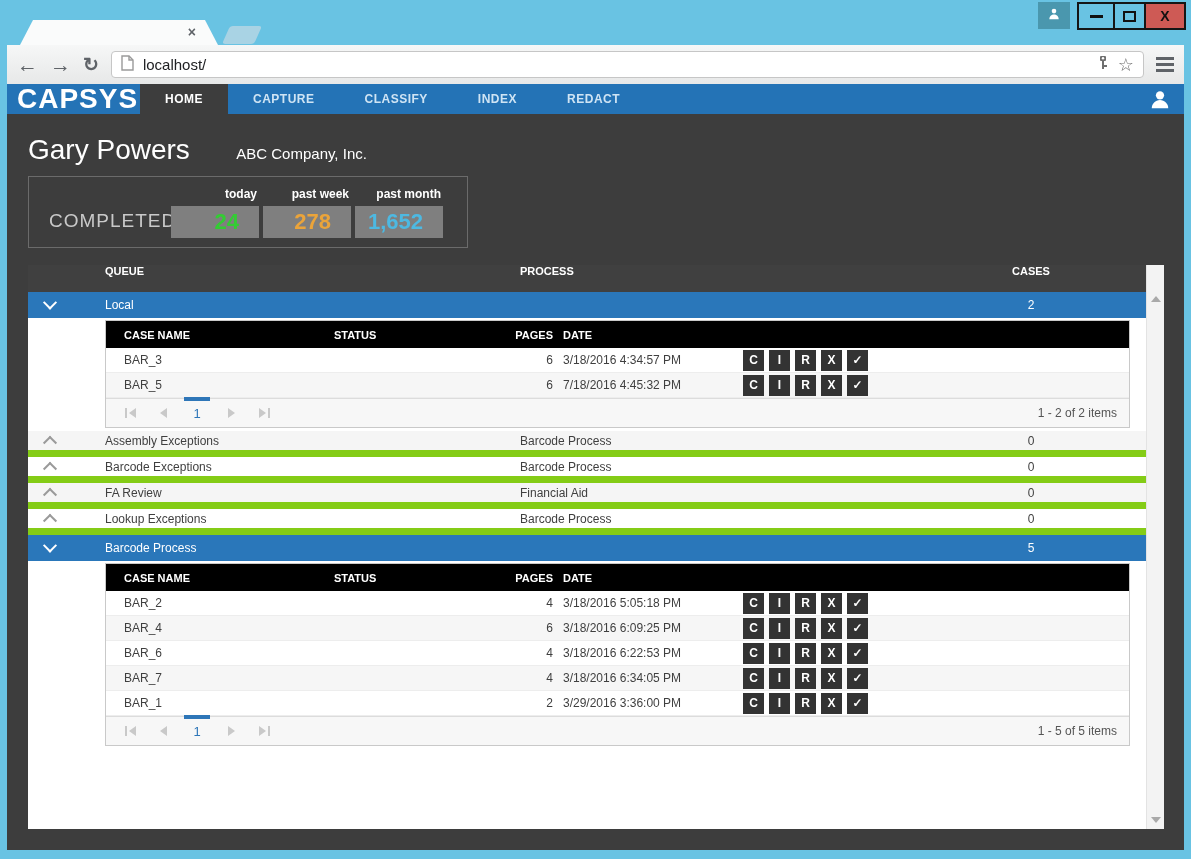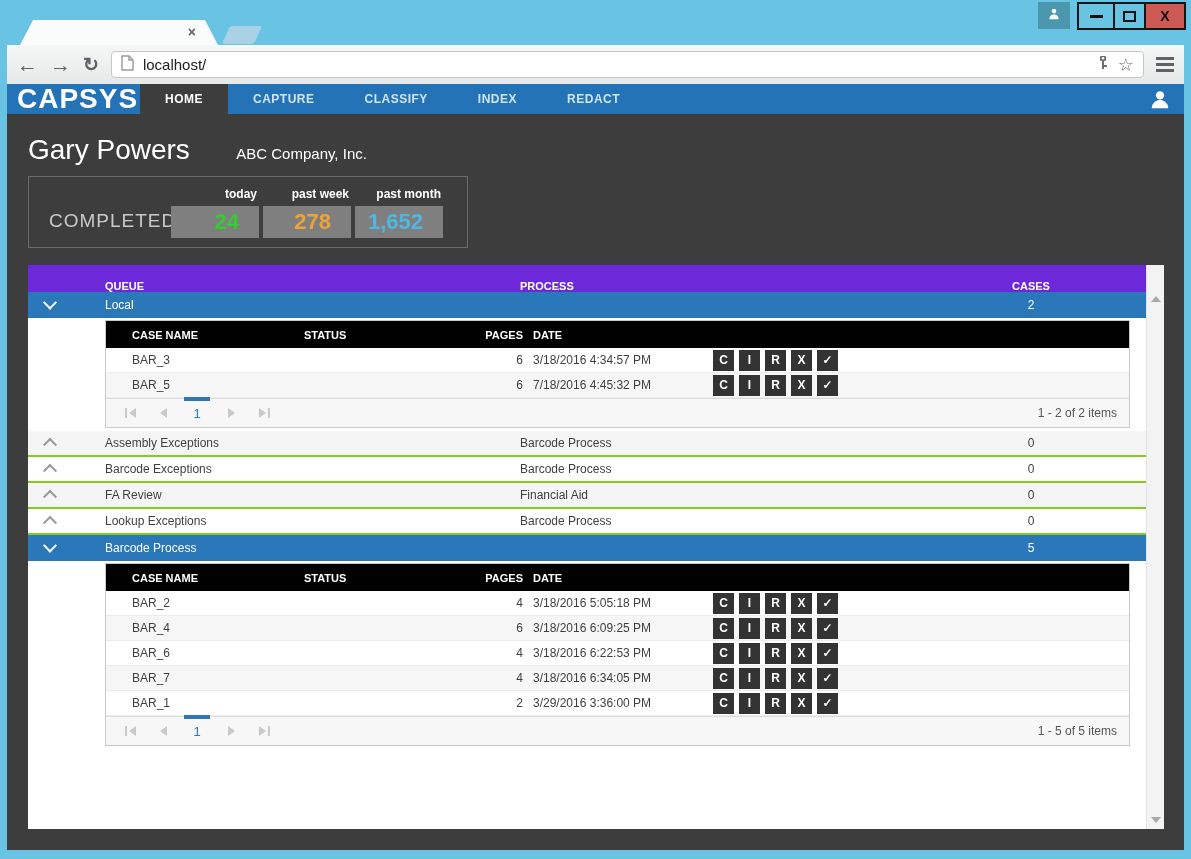--- a/index.html
+++ b/index.html
@@ -52,34 +52,34 @@
   .completed { position:absolute; left:20px; bottom:15px; font-size:19px; color:#c9c9c9; letter-spacing:1px; }
   .stat-cols { position:absolute; left:142px; top:10px; display:flex; gap:4px; }
   .stat { width:88px; }
   .stat-label { font-size:12px; font-weight:bold; color:#fff; text-align:right; margin-bottom:5px; padding-right:2px; }
   .stat-value { height:32px; background:#7f7f7f; font-size:22px; font-weight:bold; text-align:right; padding-right:20px; line-height:32px; }
   .v0 { color:#33cc33; } .v1 { color:#eba43a; } .v2 { color:#4db9e2; }
 
   
   .panel { position:relative; margin:17px 0 0 21px; width:1136px; height:564px; background:#fff; font-size:12px; }
   .g-content { position:absolute; left:0; top:0; width:1118px; }
-  .g-head { display:flex; align-items:flex-end; height:27px; background:#6d28d9; color:#fff; font-size:11px; font-weight:bold; }
+  .g-head { display:flex; align-items:flex-start; height:27px; background:#404040; color:#fff; font-size:11px; font-weight:bold; }
   .co-chev { width:77px; } .co-q { width:415px; } .co-p { flex:1; } .co-c { width:230px; text-align:center; }
 
-  .q-row { display:flex; align-items:center; height:26px; border-bottom:2px solid #84cc16; color:#3f3f3f; }
+  .q-row { display:flex; align-items:center; height:26px; border-bottom:7px solid #84cc16; color:#3f3f3f; }
   .q-row.alt { background:#f5f5f5; }
   .q-row.expanded { background:#2a77ba; color:#fff; border-bottom:none; }
   .chev { display:inline-block; width:10px; height:10px; border-left:2px solid #fff; border-bottom:2px solid #fff;
           margin-left:17px; transform:rotate(-45deg) translate(1px,-1px); }
   .chev.up { border-color:#9a9a9a; transform:rotate(135deg) translate(2px,-2px); }
 
   .detail { padding:2px 0 3px 77px; background:#fff; }
   .sub-panel { width:1025px; border:1px solid #c9c9c9; background:#fff; }
   .s-head { display:flex; align-items:center; height:27px; background:#000; color:#fff; font-size:11px; font-weight:bold; }
-  .sc-name { width:198px; padding-left:26px; } .sc-status { width:163px; } .sc-pages { width:56px; text-align:right; }
+  .sc-name { width:228px; padding-left:18px; } .sc-status { width:163px; } .sc-pages { width:56px; text-align:right; }
   .sc-gap { width:10px; } .sc-date { width:180px; } .sc-actions { flex:1; display:flex; align-items:center; gap:5px; }
   .s-row { display:flex; align-items:center; height:25px; border-bottom:1px solid #ededed; color:#3f3f3f; }
   .s-row.alt { background:#f6f6f6; }
   .abtn { width:21px; height:21px; background:#333; color:#fff; font-size:12px; font-weight:bold;
           display:flex; align-items:center; justify-content:center; }
 
   .pager { position:relative; height:29px; background:#f7f7f7; border-top:1px solid #dcdcdc;
            display:flex; align-items:center; padding-left:12px; gap:9px; }
   .pgb { width:24px; height:29px; display:flex; align-items:center; justify-content:center; gap:2px; }
   .tri-l { width:0; height:0; border-top:5px solid transparent; border-bottom:5px solid transparent; border-right:7px solid #c9c9c9; }

